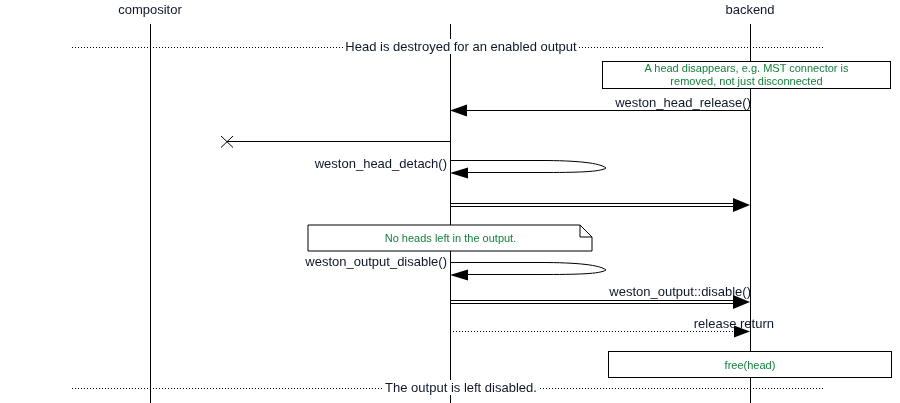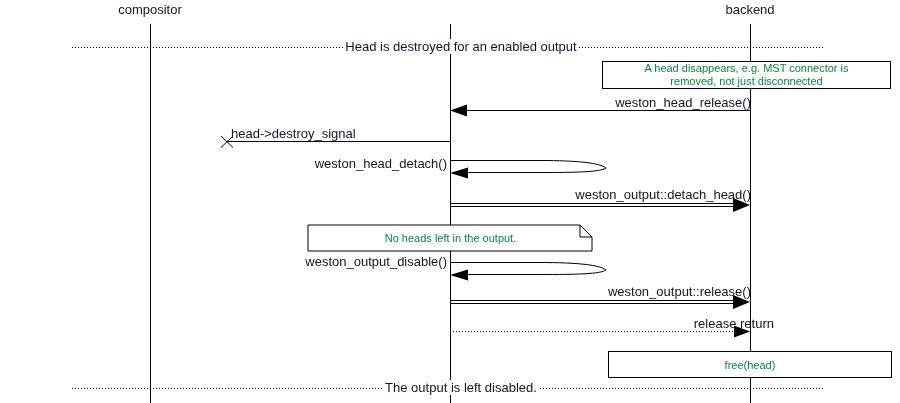--- a/index.html
+++ b/index.html
@@ -104,20 +104,18 @@
   </div>
 
   <div class="boxtext" style="left:603px; top:62px; width:287px; line-height:13px;">
     <div>A head disappears, e.g. MST connector is</div>
     <div>removed, not just disconnected</div>
   </div>
   <div class="boxtext" style="left:308px; top:225px; width:285px; height:44px; line-height:26px;">No heads left in the output.</div>
   <div class="boxtext" style="left:608px; top:352px; width:284px; height:26px; line-height:26px;">free(head)</div>
 
   <div class="lbl center" style="left:450px; width:301px; top:96px;">weston_head_release()</div>
-  <div class="lbl" style="left:231px; top:127px;">head-&gt;destroy_signal</div>
   <div class="lbl right" style="left:200px; width:247px; top:157px;">weston_head_detach()</div>
-  <div class="lbl center" style="left:450px; width:301px; top:188px;">weston_output::detach_head()</div>
   <div class="lbl right" style="left:200px; width:247px; top:255px;">weston_output_disable()</div>
-  <div class="lbl center" style="left:450px; width:301px; top:285px;">weston_output::release()</div>
+  <div class="lbl center" style="left:450px; width:301px; top:285px;">weston_output::disable()</div>
   <div class="lbl center" style="left:450px; width:324px; top:317px;">release return</div>
 
 </div>
 
 </body></html>

